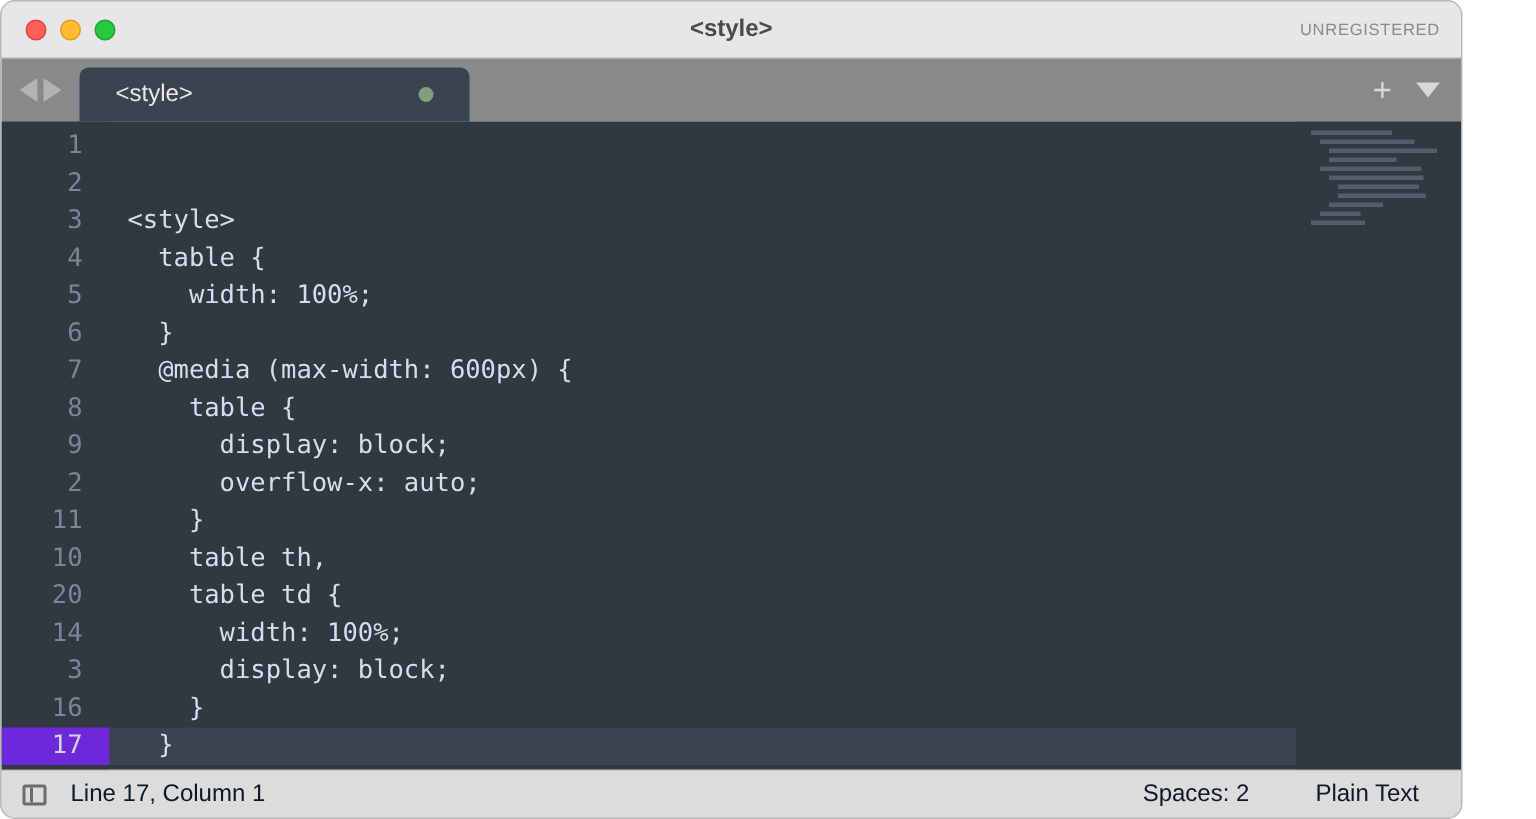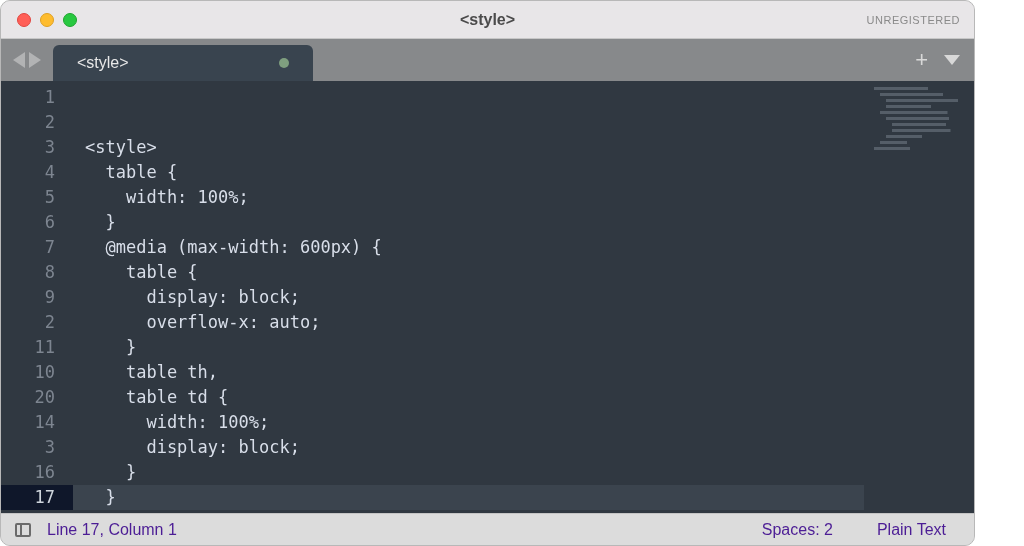--- a/index.html
+++ b/index.html
@@ -108,21 +108,21 @@
     position: relative;
   }
   .code-line { height: 25px; padding-left: 12px; }
   .current-line {
     position: absolute;
     left: 0; right: 0;
     height: 25px;
     background: #3b444e;
     z-index: 0;
   }
-  .gutter .current-ln { background: #0f172a; color: #cfd6dd; }
+  .gutter .current-ln { background: #6d28d9; color: #cfd6dd; }
   .code-content { position: relative; z-index: 1; }
   
   .minimap {
     width: 110px;
     background: #303841;
     position: relative;
   }
   .minimap-blob {
     position: absolute; top: 6px; right: 10px;
     width: 90px; height: 70px;
@@ -139,21 +139,21 @@
       linear-gradient(#9aa5b1 0 0) 12px 48px/40% 3px no-repeat,
       linear-gradient(#9aa5b1 0 0) 6px 54px/30% 3px no-repeat,
       linear-gradient(#9aa5b1 0 0) 0 60px/40% 3px no-repeat;
   }
   
   .statusbar {
     height: 32px;
     background: #dcdcdc;
     border-top: 1px solid #c4c4c4;
     display: flex; align-items: center;
-    font-size: 16px; color: #4c1d95;
+    font-size: 16px; color: #0f172a;
     padding: 0 14px;
     gap: 16px;
   }
   .panel-icon {
     width: 16px; height: 14px;
     border: 2px solid #6b6b6b;
     border-radius: 2px;
     position: relative;
   }
   .panel-icon::before {

